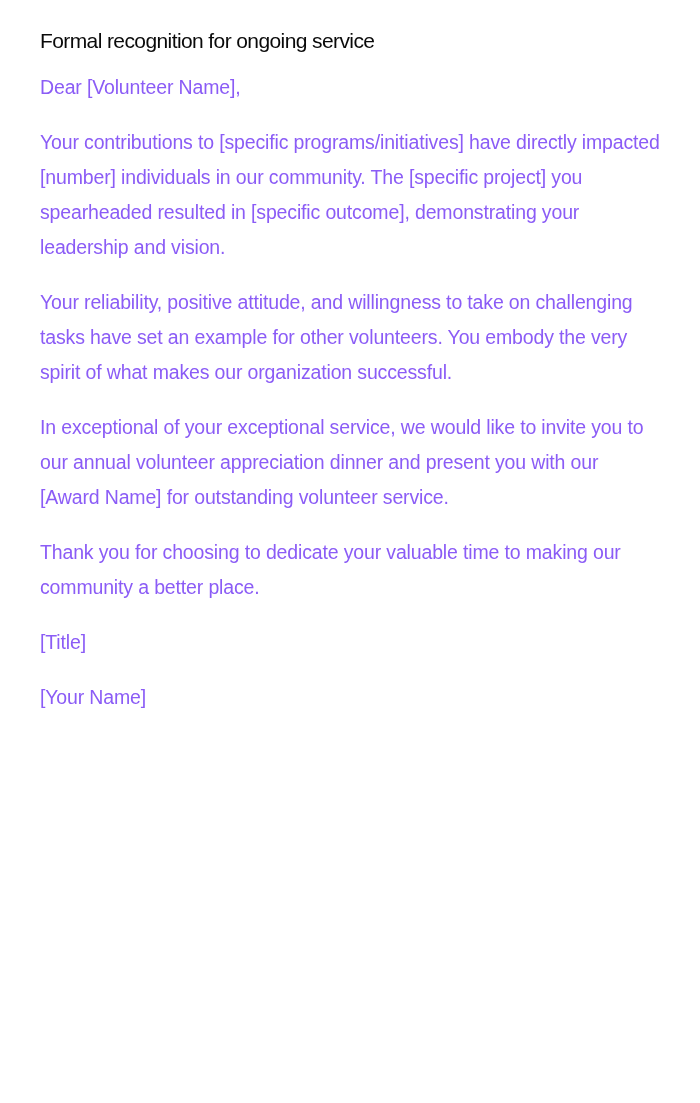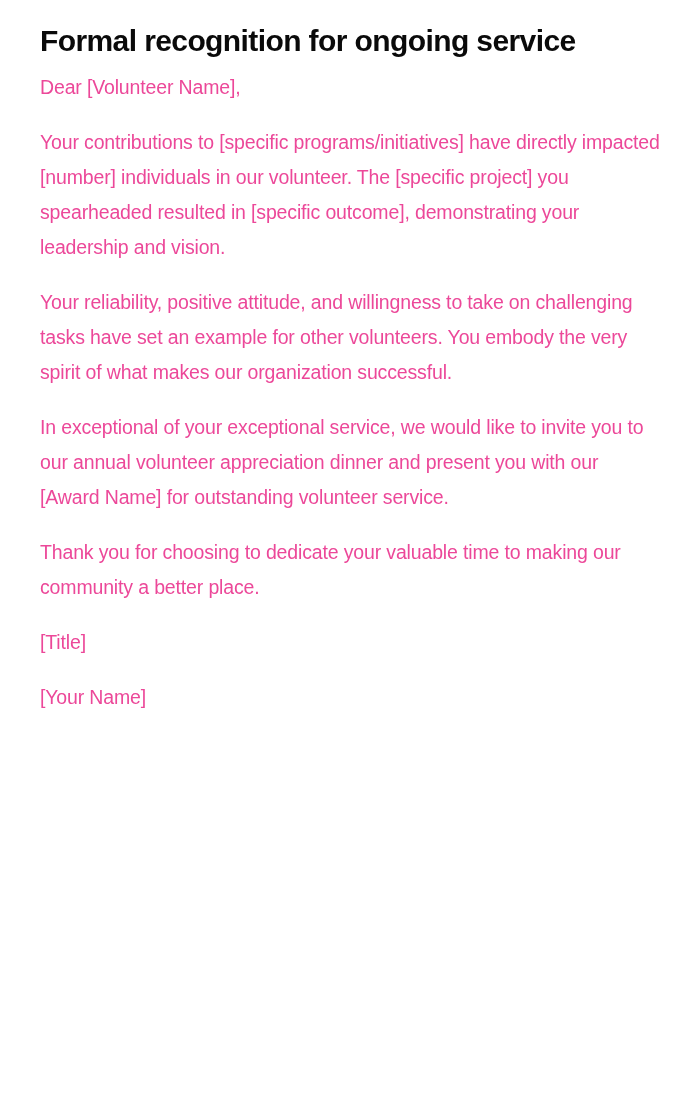--- a/index.html
+++ b/index.html
@@ -13,43 +13,43 @@
       overflow: hidden;
       font-family: "Liberation Sans", "DejaVu Sans", sans-serif;
       color: #111111;
     }
     .doc {
       padding: 22px 40px 0 40px;
       box-sizing: border-box;
       width: 700px;
     }
     .title {
-      font-size: 30px;
-      font-weight: bold;
+      font-size: 21px;
+      font-weight: normal;
       margin: 0 0 10px 0;
       line-height: 38px;
       letter-spacing: -0.6px;
       color: #0a0a0a;
     }
     .para {
       font-size: 19.5px;
       line-height: 35px;
       margin: 0 0 20px 0;
       letter-spacing: -0.15px;
-      color: #ec4899;
+      color: #8b5cf6;
     }
     .para.salutation {
       margin-bottom: 20px;
     }
   </style>
 </head>
 <body>
 
 <div class="doc">
   <h1 class="title">Formal recognition for ongoing service</h1>
   <p class="para salutation">Dear [Volunteer Name],</p>
-  <p class="para">Your contributions to [specific programs/initiatives] have directly impacted [number] individuals in our volunteer. The [specific project] you spearheaded resulted in [specific outcome], demonstrating your leadership and vision.</p>
+  <p class="para">Your contributions to [specific programs/initiatives] have directly impacted [number] individuals in our community. The [specific project] you spearheaded resulted in [specific outcome], demonstrating your leadership and vision.</p>
   <p class="para">Your reliability, positive attitude, and willingness to take on challenging tasks have set an example for other volunteers. You embody the very spirit of what makes our organization successful.</p>
   <p class="para">In exceptional of your exceptional service, we would like to invite you to our annual volunteer appreciation dinner and present you with our [Award Name] for outstanding volunteer service.</p>
   <p class="para">Thank you for choosing to dedicate your valuable time to making our community a better place.</p>
   <p class="para">[Title]</p>
   <p class="para">[Your Name]</p>
 </div>
 
 </body></html>

